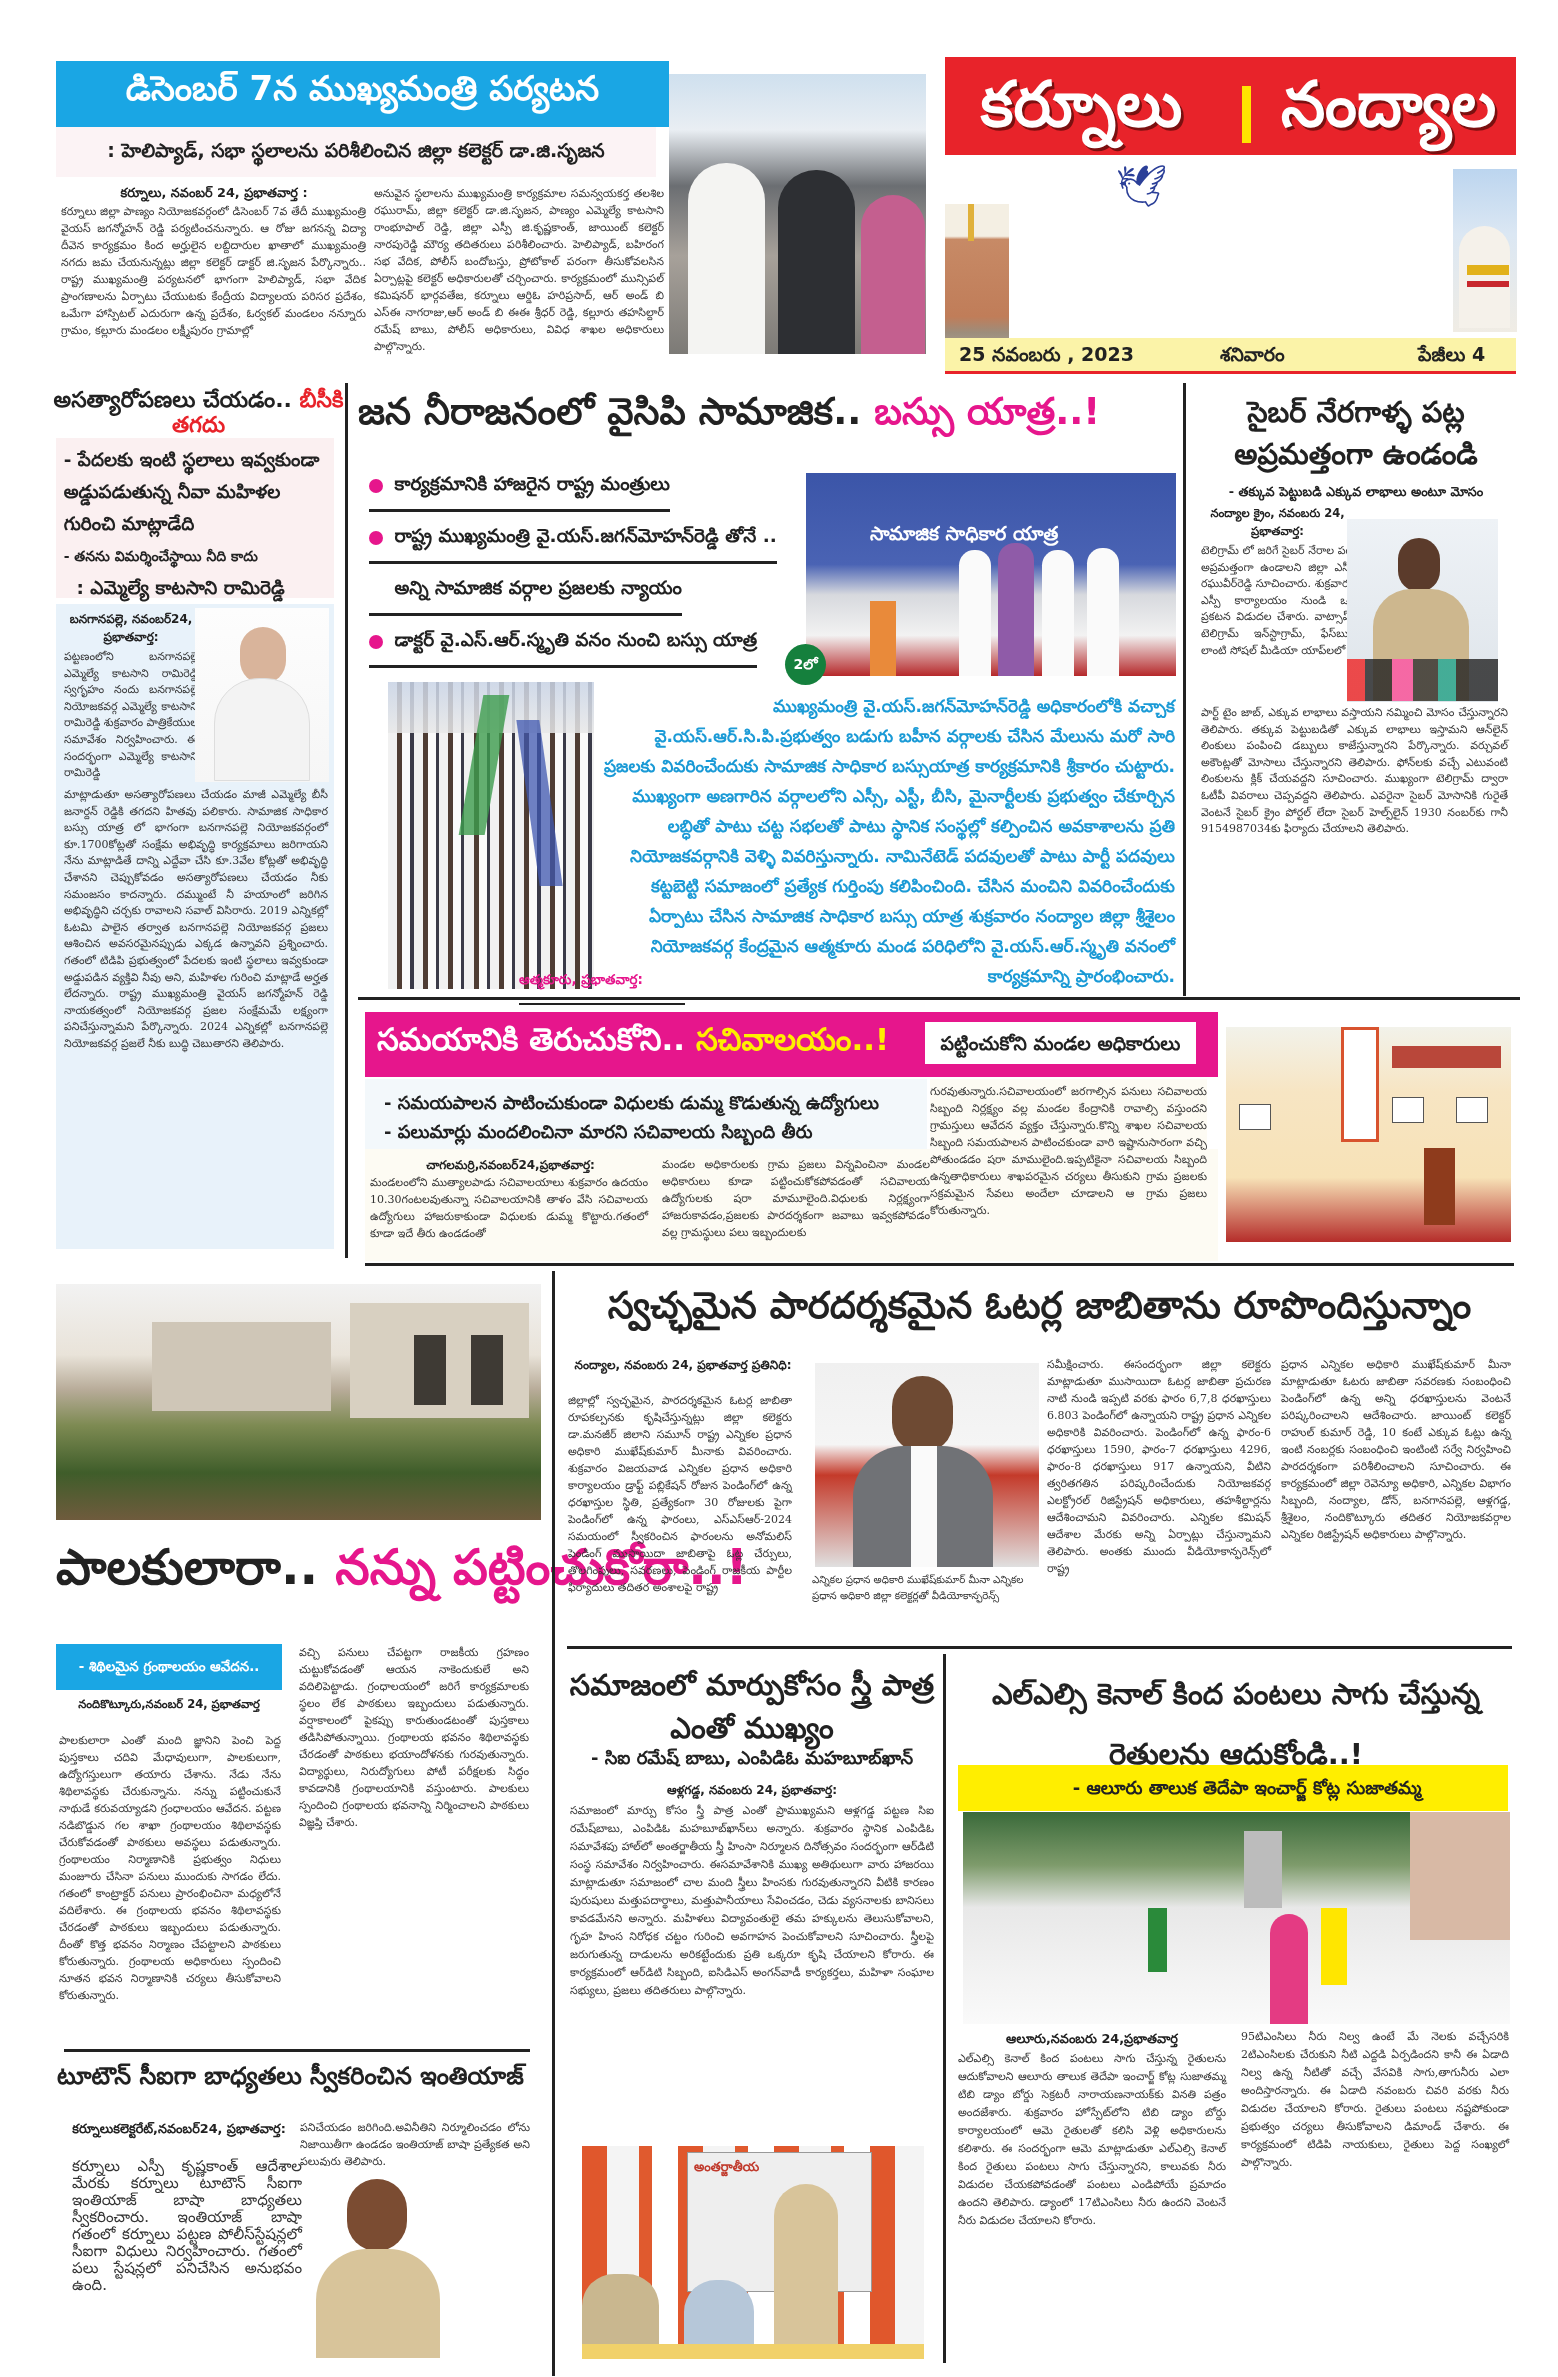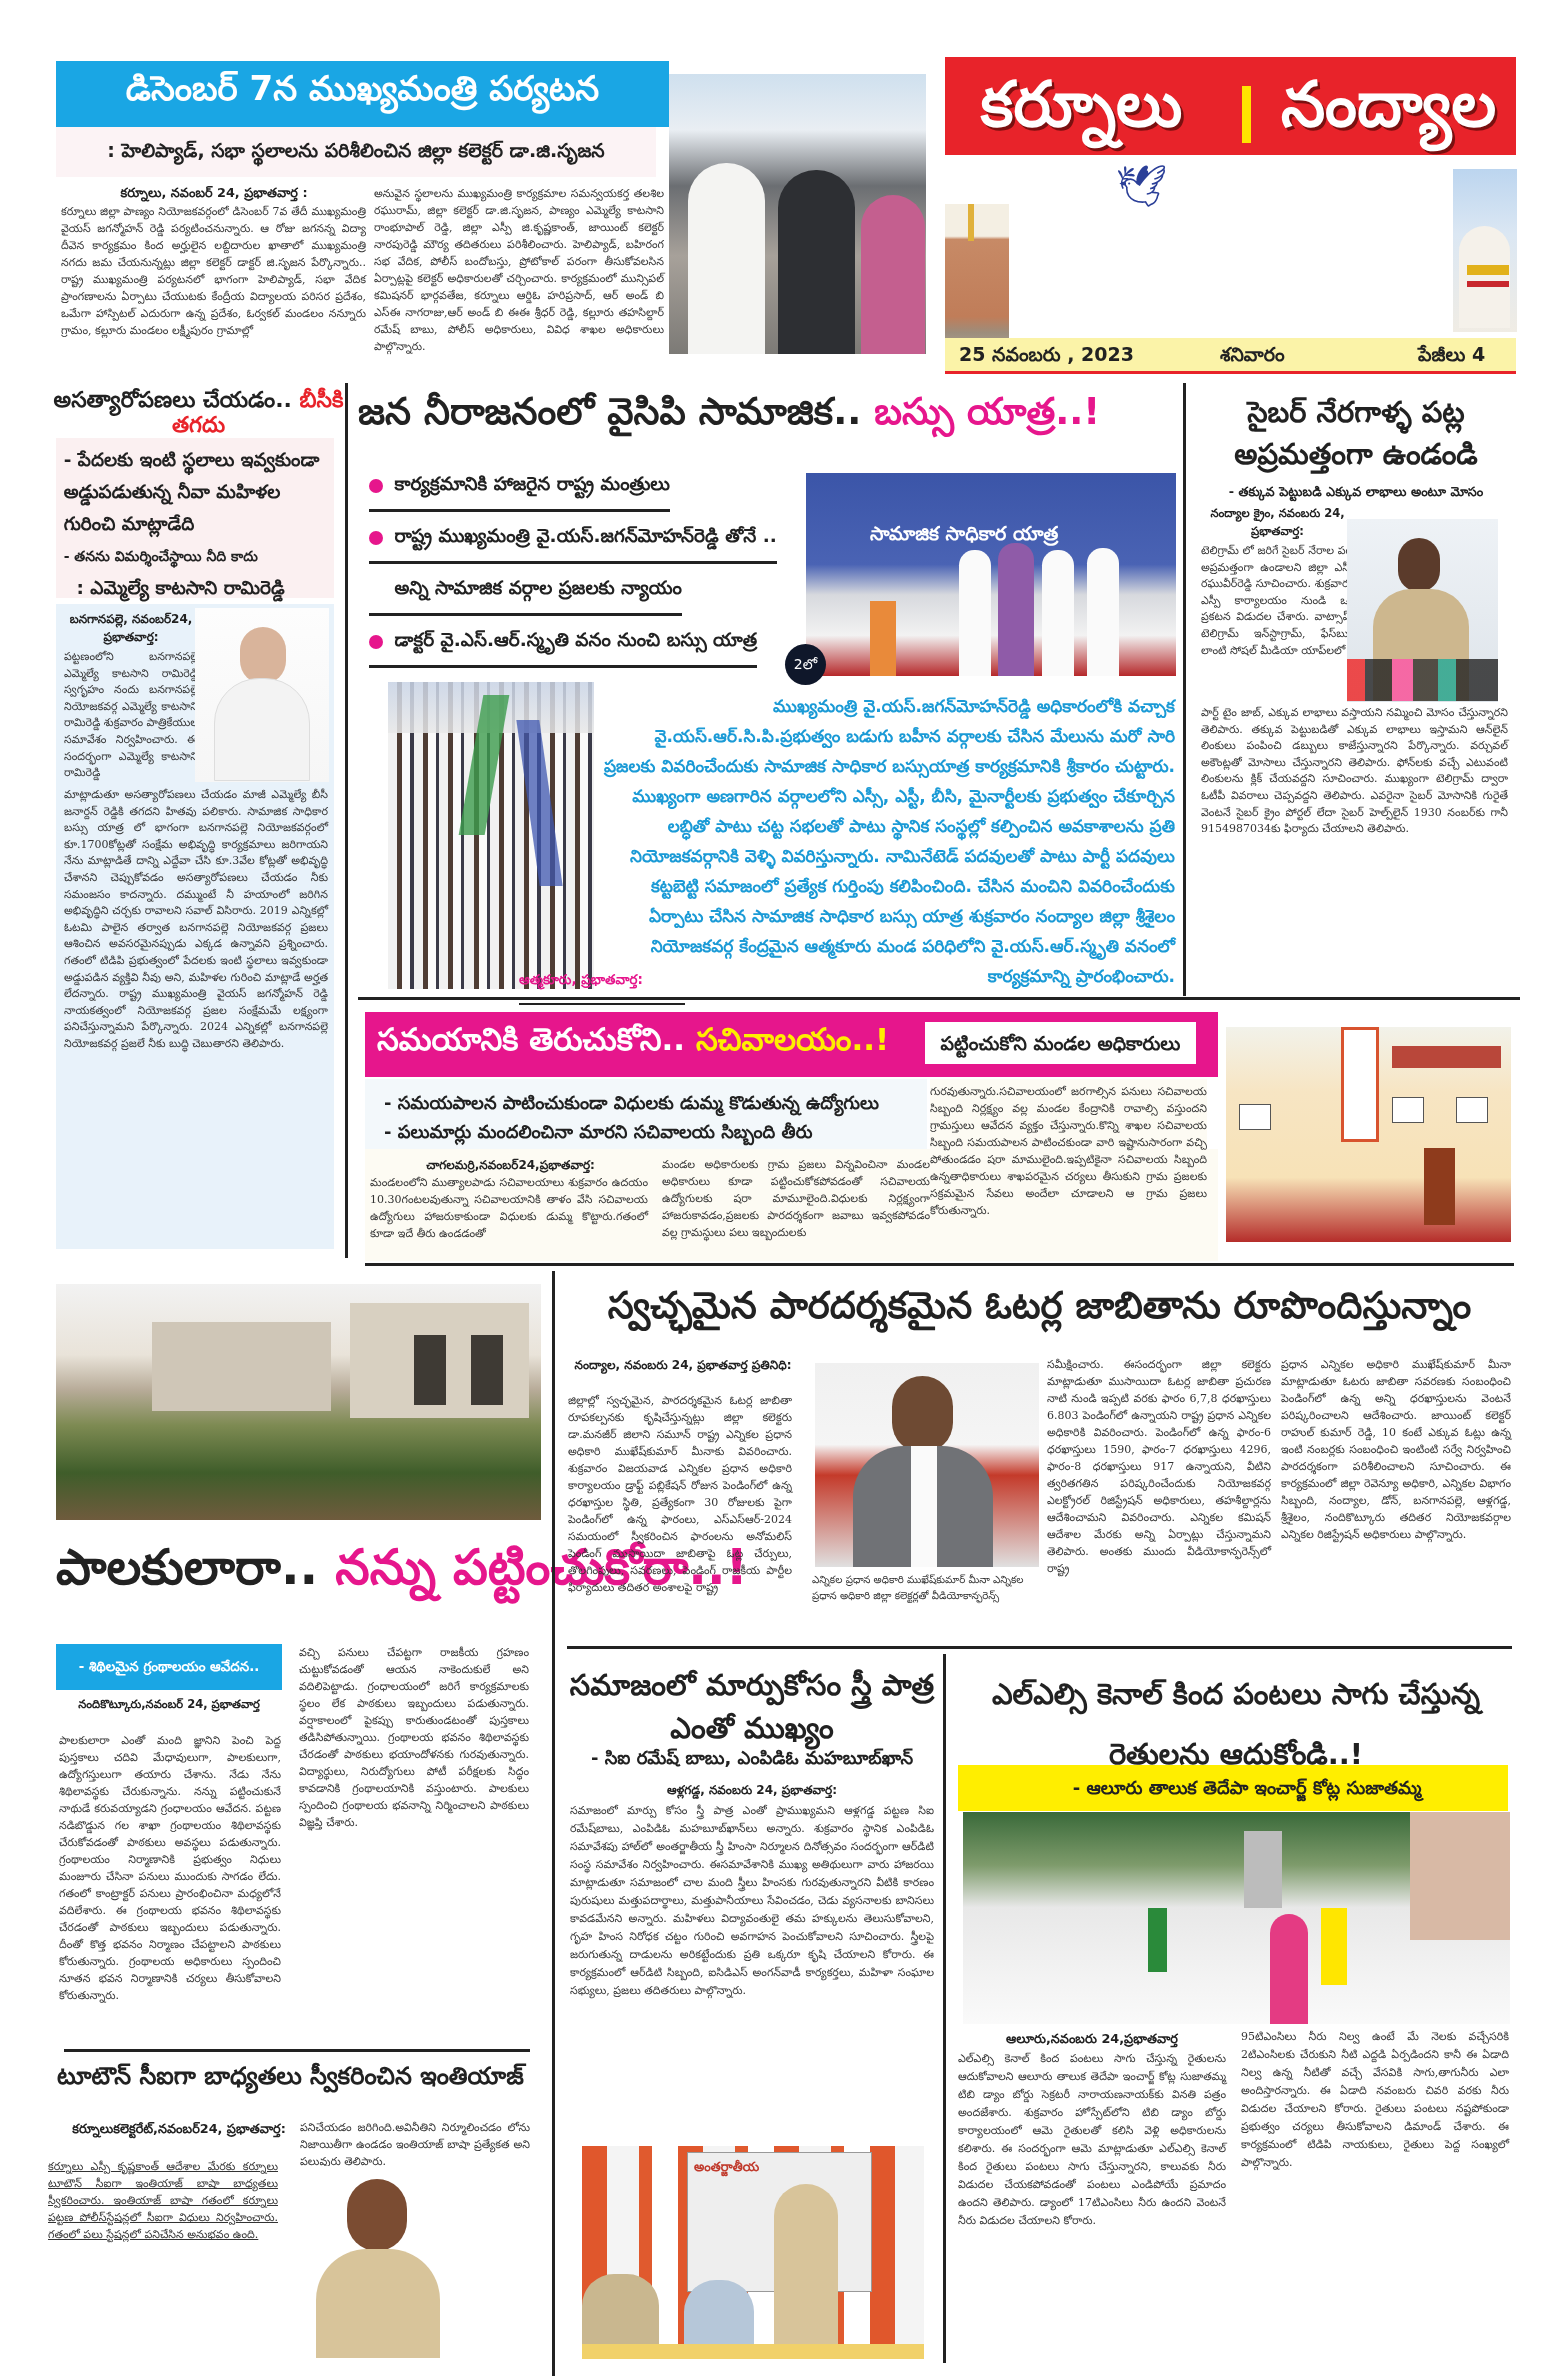--- a/index.html
+++ b/index.html
@@ -97,21 +97,21 @@
     </div>
 </div>
 <div class="photo" style="left:806px;top:473px;width:370px;height:203px;background:linear-gradient(180deg,#3b55a8 0%,#4a63b4 45%,#d7d9de 60%,#f2f2f2 80%,#b5282a 100%);">
   <div class="abs" style="left:64px;top:49px;font-weight:bold;font-size:19px;color:#fff;white-space:nowrap;">సామాజిక సాధికార యాత్ర</div>
   <div class="abs" style="left:153px;top:77px;width:32px;height:126px;border-radius:15.3px 15.3px 0 0;background:#fafafa;"></div>
   <div class="abs" style="left:192px;top:70px;width:36px;height:133px;border-radius:16.6px 16.6px 0 0;background:#8f5ba8;"></div>
   <div class="abs" style="left:236px;top:77px;width:32px;height:126px;border-radius:15.3px 15.3px 0 0;background:#fafafa;"></div>
   <div class="abs" style="left:281px;top:75px;width:32px;height:128px;border-radius:15.3px 15.3px 0 0;background:#fafafa;"></div>
   <div class="abs" style="left:64px;top:128px;width:25.5px;height:75px;background:#e98a3a;"></div>
 </div>
-<div class="abs" style="left:785px;top:644px;width:41px;height:41px;border-radius:50%;background:#0f172a;color:#fff;font-weight:normal;font-size:14px;text-align:center;line-height:41px;">2లో</div>
+<div class="abs" style="left:785px;top:644px;width:41px;height:41px;border-radius:50%;background:#15803d;color:#fff;font-weight:bold;font-size:14px;text-align:center;line-height:41px;">2లో</div>
 <div class="photo" style="left:388px;top:682px;width:206px;height:307px;background:repeating-linear-gradient(90deg,#f1f1f1 0 9px,#4e3c33 9px 14px,#fafafa 14px 22px,#3a3a48 22px 25.5px),linear-gradient(#ddd,#ddd);">
   <div class="abs" style="left:0;top:0;width:206px;height:51px;background:linear-gradient(180deg,#c9d4e6,#e8e8e8);opacity:.85;"></div>
   <div class="abs" style="left:83px;top:12.8px;width:25.5px;height:140px;background:#3d9c4d;opacity:.8;transform:skewX(-10deg);"></div>
   <div class="abs" style="left:140px;top:38px;width:23px;height:166px;background:#3f57b0;opacity:.75;transform:skewX(8deg);"></div>
 </div>
 <div class="abs hl" style="left:600px;top:691px;width:575px;font-size:17px;line-height:30px;color:#1a9ad6;text-align:right;padding-left:0;">ముఖ్యమంత్రి వై.యస్.జగన్‌మోహన్‌రెడ్డి అధికారంలోకి వచ్చాక వై.యస్.ఆర్.సి.పి.ప్రభుత్వం బడుగు బహీన వర్గాలకు చేసిన మేలును మరో సారి ప్రజలకు వివరించేందుకు సామాజిక సాధికార బస్సుయాత్ర కార్యక్రమానికి శ్రీకారం చుట్టారు. ముఖ్యంగా అణగారిన వర్గాలలోని ఎస్సీ, ఎస్టీ, బీసి, మైనార్టీలకు ప్రభుత్వం చేకూర్చిన లబ్ధితో పాటు చట్ట సభలతో పాటు స్థానిక సంస్థల్లో కల్పించిన అవకాశాలను ప్రతి నియోజకవర్గానికి వెళ్ళి వివరిస్తున్నారు. నామినేటెడ్ పదవులతో పాటు పార్టీ పదవులు కట్టబెట్టి సమాజంలో ప్రత్యేక గుర్తింపు కలిపించింది. చేసిన మంచిని వివరించేందుకు ఏర్పాటు చేసిన సామాజిక సాధికార బస్సు యాత్ర శుక్రవారం నంద్యాల జిల్లా శ్రీశైలం నియోజకవర్గ కేంద్రమైన ఆత్మకూరు మండ పరిధిలోని వై.యస్.ఆర్.స్మృతి వనంలో కార్యక్రమాన్ని ప్రారంభించారు.</div>
 <div class="abs hl" style="left:519px;top:972px;width:166px;font-size:13.4px;color:#e6168c;border-bottom:2.6px solid #222;padding-bottom:16px;">ఆత్మకూరు, ప్రభాతవార్త:</div>
 <div class="vline" style="left:1183px;top:383px;height:613px;"></div>
 
 <div class="abs hl" style="left:1193px;top:391px;width:326px;font-size:29px;text-align:center;line-height:42px;">సైబర్ నేరగాళ్ళ పట్ల అప్రమత్తంగా ఉండండి</div>
@@ -164,21 +164,21 @@
 </div>
 <div class="abs hl" style="left:56px;top:1644px;width:226px;height:46px;background:#1aa6e4;color:#fff;font-size:13.4px;line-height:46px;text-align:center;">- శిథిలమైన గ్రంథాలయం ఆవేదన..</div>
 <div class="abs dateline" style="left:56px;top:1695px;width:226px;font-size:11.5px;line-height:18px;">నందికొట్కూరు,నవంబర్ 24, ప్రభాతవార్త</div>
 <div class="abs body-text" style="left:59px;top:1732px;width:222px;font-size:11px;line-height:17px;">పాలకులారా ఎంతో మంది జ్ఞానిని పెంచి పెద్ద పుస్తకాలు చదివి మేధావులుగా, పాలకులుగా, ఉద్యోగస్తులుగా తయారు చేశాను. నేడు నేను శిథిలావస్థకు చేరుకున్నాను. నన్ను పట్టించుకునే నాథుడే కరువయ్యాడని గ్రంధాలయం ఆవేదన. పట్టణ నడిబొడ్డున గల శాఖా గ్రంథాలయం శిథిలావస్థకు చేరుకోవడంతో పాఠకులు అవస్థలు పడుతున్నారు. గ్రంథాలయం నిర్మాణానికి ప్రభుత్వం నిధులు మంజూరు చేసినా పనులు ముందుకు సాగడం లేదు. గతంలో కాంట్రాక్టర్ పనులు ప్రారంభించినా మధ్యలోనే వదిలేశారు. ఈ గ్రంథాలయ భవనం శిథిలావస్థకు చేరడంతో పాఠకులు ఇబ్బందులు పడుతున్నారు. దీంతో కొత్త భవనం నిర్మాణం చేపట్టాలని పాఠకులు కోరుతున్నారు. గ్రంథాలయ అధికారులు స్పందించి నూతన భవన నిర్మాణానికి చర్యలు తీసుకోవాలని కోరుతున్నారు.</div>
 <div class="abs body-text" style="left:299px;top:1644px;width:230px;font-size:11px;line-height:17px;">వచ్చి పనులు చేపట్టగా రాజకీయ గ్రహణం చుట్టుకోవడంతో ఆయన నాకెందుకులే అని వదిలిపెట్టాడు. గ్రంధాలయంలో జరిగే కార్యక్రమాలకు స్థలం లేక పాఠకులు ఇబ్బందులు పడుతున్నారు. వర్షాకాలంలో పైకప్పు కారుతుండటంతో పుస్తకాలు తడిసిపోతున్నాయి. గ్రంథాలయ భవనం శిథిలావస్థకు చేరడంతో పాఠకులు భయాందోళనకు గురవుతున్నారు. విద్యార్థులు, నిరుద్యోగులు పోటీ పరీక్షలకు సిద్ధం కావడానికి గ్రంథాలయానికి వస్తుంటారు. పాలకులు స్పందించి గ్రంథాలయ భవనాన్ని నిర్మించాలని పాఠకులు విజ్ఞప్తి చేశారు.</div>
 <div class="hline" style="left:64px;top:2049px;width:466px;"></div>
 <div class="vline" style="left:552px;top:1271px;height:1105px;"></div>
 
 <div class="abs hl" style="left:57px;top:2063px;width:485px;font-size:24px;">టూటౌన్ సీఐగా బాధ్యతలు స్వీకరించిన ఇంతియాజ్</div>
 <div class="abs dateline" style="left:64px;top:2119px;width:230px;font-size:12.8px;line-height:19px;">కర్నూలుకలెక్టరేట్,నవంబర్24, ప్రభాతవార్త:</div>
-<div class="abs body-text" style="left:48px;top:2158px;width:230px;font-size:11px;line-height:17px;text-decoration:underline;">కర్నూలు ఎస్పీ కృష్ణకాంత్ ఆదేశాల మేరకు కర్నూలు టూటౌన్ సీఐగా ఇంతియాజ్ బాషా బాధ్యతలు స్వీకరించారు. ఇంతియాజ్ బాషా గతంలో కర్నూలు పట్టణ పోలీస్‌స్టేషన్లలో సీఐగా విధులు నిర్వహించారు. గతంలో పలు స్టేషన్లలో పనిచేసిన అనుభవం ఉంది.</div>
+<div class="abs body-text" style="left:72px;top:2158px;width:230px;font-size:15px;line-height:17px;">కర్నూలు ఎస్పీ కృష్ణకాంత్ ఆదేశాల మేరకు కర్నూలు టూటౌన్ సీఐగా ఇంతియాజ్ బాషా బాధ్యతలు స్వీకరించారు. ఇంతియాజ్ బాషా గతంలో కర్నూలు పట్టణ పోలీస్‌స్టేషన్లలో సీఐగా విధులు నిర్వహించారు. గతంలో పలు స్టేషన్లలో పనిచేసిన అనుభవం ఉంది.</div>
 <div class="abs body-text" style="left:300px;top:2119px;width:230px;font-size:11px;line-height:17px;">పనిచేయడం జరిగింది.అవినీతిని నిర్మూలించడం లోను నిజాయితీగా ఉండడం ఇంతియాజ్ బాషా ప్రత్యేకత అని పలువురు తెలిపారు.</div>
 <div class="photo" style="left:307px;top:2166px;width:142px;height:192px;background:linear-gradient(180deg,#fff 0%,#fff 100%);">
   <div class="abs" style="left:40px;top:12.8px;width:60px;height:72px;border-radius:30px;background:#7b4c32;"></div>
   <div class="abs" style="left:9px;top:83px;width:124px;height:109px;border-radius:51px 51px 0 0;background:#d8c49a;"></div>
 </div>
 
 <div class="abs hl" style="left:567px;top:1285px;width:945px;font-size:37px;text-align:center;">స్వచ్ఛమైన పారదర్శకమైన ఓటర్ల జాబితాను రూపొందిస్తున్నాం</div>
 <div class="abs dateline" style="left:568px;top:1356px;width:230px;font-size:12px;line-height:18px;">నంద్యాల, నవంబరు 24, ప్రభాతవార్త ప్రతినిధి:</div>
 <div class="abs body-text" style="left:568px;top:1392px;width:224px;font-size:11px;line-height:17px;">జిల్లాల్లో స్వచ్ఛమైన, పారదర్శకమైన ఓటర్ల జాబితా రూపకల్పనకు కృషిచేస్తున్నట్లు జిల్లా కలెక్టరు డా.మనజీర్ జిలాని సమూన్ రాష్ట్ర ఎన్నికల ప్రధాన అధికారి ముఖేష్‌కుమార్ మీనాకు వివరించారు. శుక్రవారం విజయవాడ ఎన్నికల ప్రధాన అధికారి కార్యాలయం డ్రాఫ్ట్ పబ్లికేషన్ రోజున పెండింగ్‌లో ఉన్న ధరఖాస్తుల స్థితి, ప్రత్యేకంగా 30 రోజులకు పైగా పెండింగ్‌లో ఉన్న ఫారంలు, ఎస్ఎస్ఆర్-2024 సమయంలో స్వీకరించిన ఫారంలను అనోమలిస్ పెండింగ్ ముసాయిదా జాబితాపై ఓట్ల చేర్పులు, తొలగింపులు, సవరణలు, పెండింగ్ రాజకీయ పార్టీల ఫిర్యాదులు తదితర అంశాలపై రాష్ట్ర</div>
 <div class="photo" style="left:815px;top:1363px;width:224px;height:204px;background:linear-gradient(180deg,#f0f0f0 0%,#f5f5f5 40%,#c43a2a 55%,#e0e0e0 100%);">

